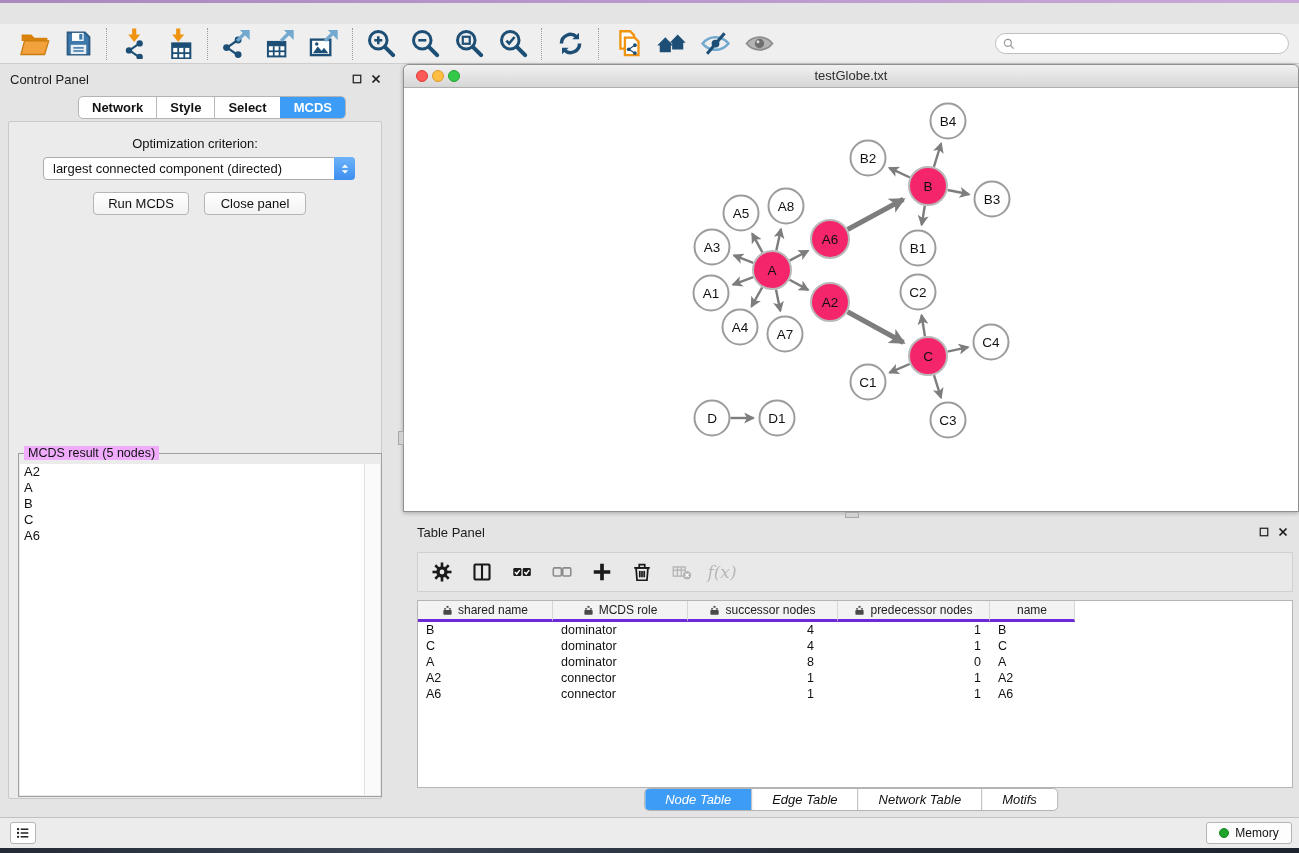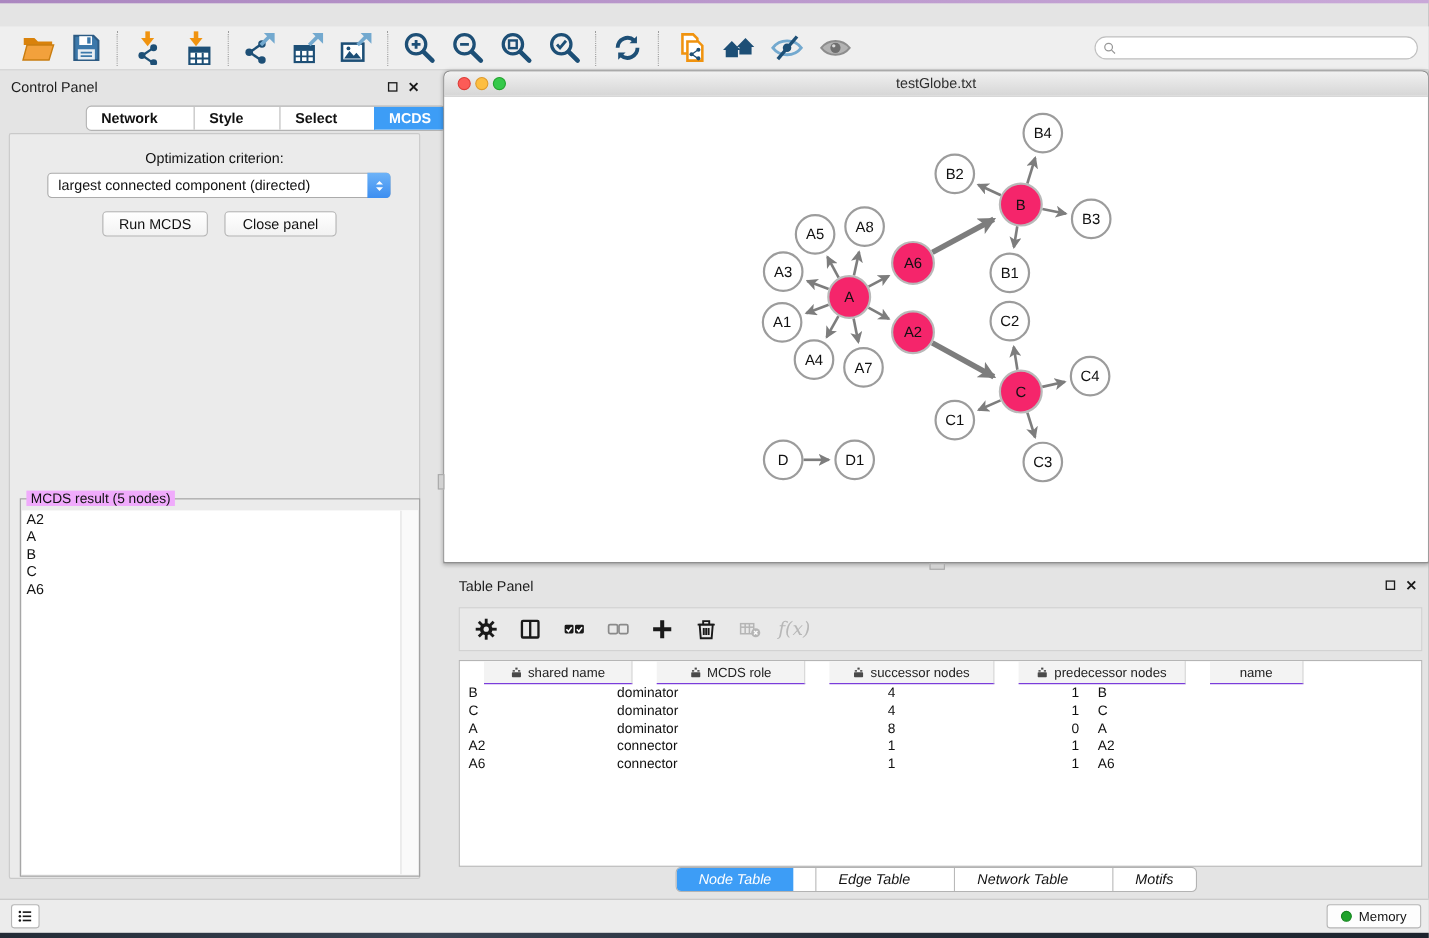--- a/index.html
+++ b/index.html
@@ -25,21 +25,21 @@
   .tsep{width:0;height:32px;border-left:1px dotted #9c9c9c;}
   .tbtn{width:34px;height:34px;display:flex;align-items:center;justify-content:center;}
   #search-wrap{position:absolute;right:10px;top:9px;width:294px;height:21px;border:1px solid #bfbfbf;
                border-radius:11px;background:#fff;display:flex;align-items:center;padding-left:6px;box-sizing:border-box;}
   #search-input{border:none;outline:none;flex:1;height:16px;font-size:12px;background:transparent;}
 
   
   #control-panel{left:0;top:64px;width:390px;height:753px;}
   .panel-head{position:absolute;left:10px;top:8px;font-size:13px;color:#1c1c1c;}
   .panel-btns{position:absolute;right:8px;top:9px;display:flex;gap:7px;align-items:center;}
-  .seg{display:inline-flex;background:#fff;border:1px solid #b3b3b3;border-radius:5px;overflow:hidden;gap:20px;}
+  .seg{display:inline-flex;background:#fff;border:1px solid #b3b3b3;border-radius:5px;overflow:hidden;}
   .seg-item{padding:3px 13px;font-size:13px;font-weight:bold;color:#111;border-left:1px solid #b9b9b9;
             white-space:nowrap;line-height:15px;}
   .seg-item:first-child{border-left:none;}
   .seg-item.sel{background:#3d9df6;color:#fff;border-left-color:#3d9df6;}
   #cp-tabs{position:absolute;left:78px;top:32px;}
   #cp-inner{position:absolute;left:8px;top:57px;width:372px;height:676px;background:#ebebeb;
             border:1px solid #c9c9c9;border-radius:2px;}
   #opt-label{position:absolute;left:0;top:14px;width:100%;text-align:center;font-size:13px;color:#111;}
   #criterion{position:absolute;left:34px;top:35px;width:312px;height:23px;background:#fff;
              border:1px solid #ababab;border-radius:4px;display:flex;align-items:center;box-sizing:border-box;}
@@ -70,22 +70,22 @@
 
   
   #table-panel{left:403px;top:520px;width:896px;height:297px;}
   #tp-toolbar{position:absolute;left:14px;top:32px;width:876px;height:40px;background:#e9e9e9;
               border:1px solid #d0d0d0;display:flex;align-items:center;gap:16px;padding-left:12px;box-sizing:border-box;}
   .tp-btn{width:24px;height:24px;display:flex;align-items:center;justify-content:center;}
   .fx{font-family:"DejaVu Serif",serif;font-style:italic;font-size:17px;color:#b5b5b5;}
   #tp-table{position:absolute;left:14px;top:80px;width:876px;height:188px;background:#fff;
             border:1px solid #b5b5b5;overflow:hidden;box-sizing:border-box;}
   #tp-header{display:flex;height:21px;}
-  .hcell{background:#f3f3f3;border-right:1px solid #d6d6d6;border-bottom:1px solid #6d28d9;
-         display:flex;align-items:center;justify-content:center;gap:5px;font-size:12px;color:#222;box-sizing:border-box;margin-left:22px;}
+  .hcell{background:#f3f3f3;border-right:1px solid #d6d6d6;border-bottom:3px solid #6d28d9;
+         display:flex;align-items:center;justify-content:center;gap:5px;font-size:12px;color:#222;box-sizing:border-box;}
   .trow{display:flex;height:16px;}
   .tcell{font-size:12.5px;color:#111;line-height:16px;box-sizing:border-box;white-space:nowrap;}
   .al{padding-left:8px;text-align:left;} .ar{text-align:right;}
   #tp-tabs{position:absolute;left:50%;transform:translateX(-50%);top:268px;}
   #tp-tabs .seg-item{font-weight:normal;padding:3px 20px;font-style:italic;}
 
   
   #status-bar{left:0;top:817px;width:1299px;height:31px;background:#ececec;border-top:1px solid #c2c2c2;}
   #list-btn{position:absolute;left:10px;top:4px;width:26px;height:22px;background:#fff;border:1px solid #b5b5b5;
             border-radius:3px;display:flex;align-items:center;justify-content:center;box-sizing:border-box;}

